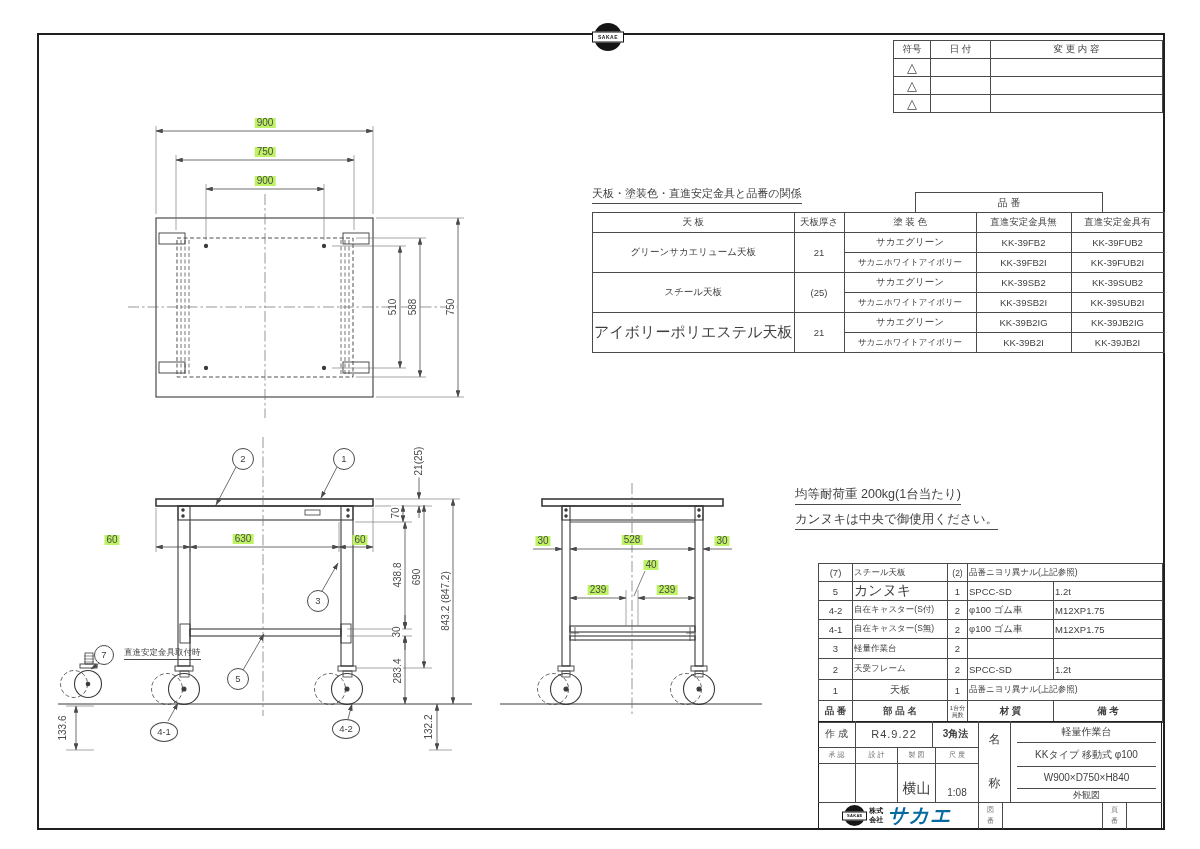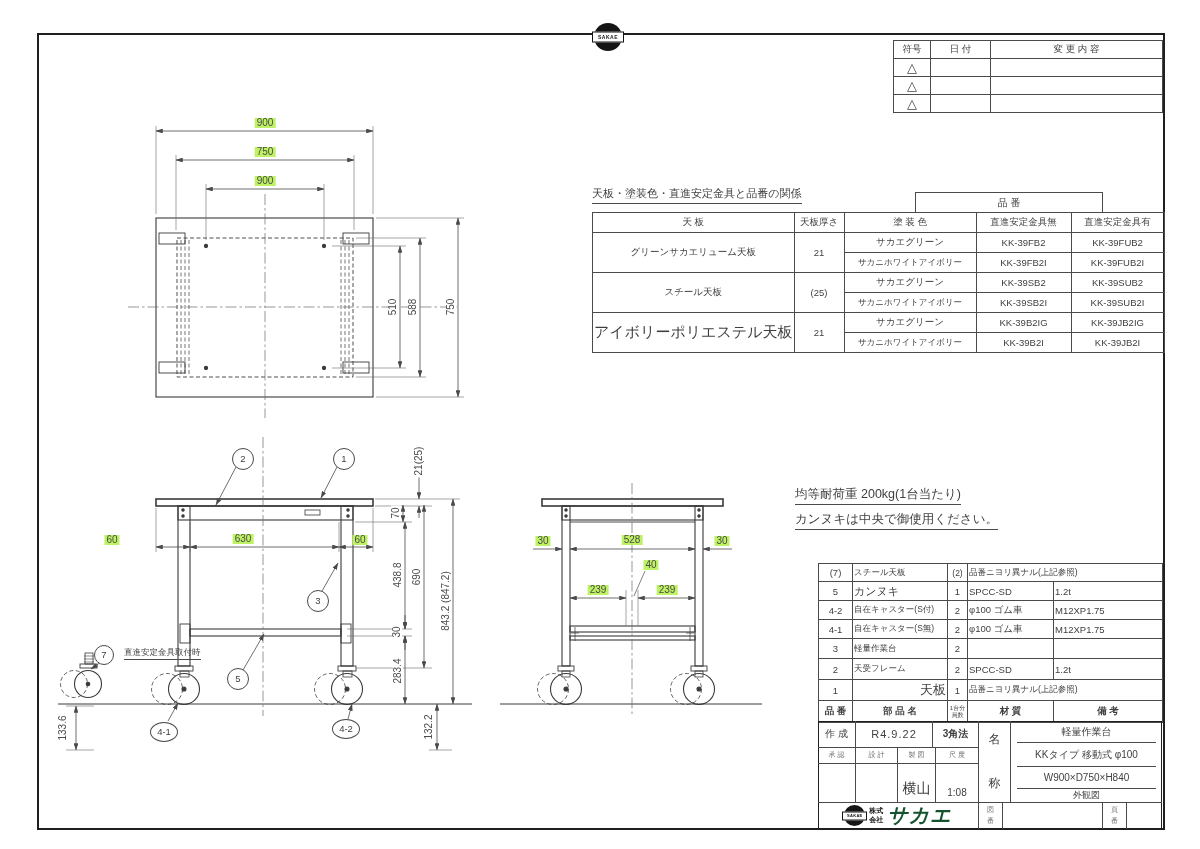--- a/index.html
+++ b/index.html
@@ -367,21 +367,21 @@
       </colgroup>
     <tbody>
         <tr style="height:18px">
       <td>(7)</td>
       <td style="text-align:left;font-size:8.5px">スチール天板</td>
       <td style="font-size:8.5px">(2)</td>
       <td colspan="2" style="text-align:left;font-size:8.5px">品番ニヨリ異ナル(上記参照)</td>
     </tr>
     <tr style="height:19px">
       <td>5</td>
-      <td style="text-align:left;font-size:11px">カンヌキ</td>
+      <td style="text-align:left;font-size:14px">カンヌキ</td>
       <td>1</td>
       <td style="text-align:left">SPCC-SD</td>
       <td style="text-align:left">1.2t</td>
     </tr>
     <tr style="height:19px">
       <td>4-2</td>
       <td style="text-align:left;font-size:8.5px">自在キャスター(S付)</td>
       <td>2</td>
       <td style="text-align:left">φ100 ゴム車</td>
       <td style="text-align:left">M12XP1.75</td>
@@ -402,21 +402,21 @@
     </tr>
     <tr style="height:21px">
       <td>2</td>
       <td style="text-align:left;font-size:8.5px">天受フレーム</td>
       <td>2</td>
       <td style="text-align:left">SPCC-SD</td>
       <td style="text-align:left">1.2t</td>
     </tr>
     <tr style="height:21px">
       <td>1</td>
-      <td style="text-align:right;font-size:13px">天板</td>
+      <td style="text-align:center;font-size:10px">天板</td>
       <td>1</td>
       <td colspan="2" style="text-align:left;font-size:8.5px">品番ニヨリ異ナル(上記参照)</td>
     </tr>
     <tr style="height:22px">
       <td style="font-weight:bold">品 番</td>
       <td style="font-weight:bold">部  品  名</td>
       <td>
         <div style="font-size:6px;line-height:1.1">1台分</div>
         <div style="font-size:6px;line-height:1.1">員数</div>
       </td>
@@ -465,21 +465,21 @@
   <div class="abs" style="left:818px;top:802px;width:160px;height:27px;display:flex;align-items:center;justify-content:center;gap:4px;">
     <div class="emblem" style="width:21px;height:21px;">
       <div class="band" style="height:7px;font-size:4px;letter-spacing:0.3px;">
           <span>SAKAE</span>
         </div>
     </div>
     <div style="display:flex;flex-direction:column;font-size:7px;line-height:1.15;color:#151515;font-weight:bold;">
       <span>株式</span>
       <span>会社</span>
     </div>
-    <div style="font-size:20px;font-weight:bold;font-style:italic;color:#14532d;letter-spacing:1px;">サカエ</div>
+    <div style="font-size:20px;font-weight:bold;font-style:italic;color:#0369a1;letter-spacing:1px;">サカエ</div>
   </div>
   <div class="tb-cell vstack" style="left:979px;top:802px;width:23px;height:27px;padding:3px 0;box-sizing:border-box;font-size:7px;flex-direction:column;color:#6a6a6a;">
     <span>図</span>
       <span>番</span>
   </div>
   <div class="tb-cell" style="left:1003px;top:802px;width:99px;height:27px;"></div>
   <div class="tb-cell vstack" style="left:1103px;top:802px;width:23px;height:27px;padding:3px 0;box-sizing:border-box;font-size:7px;flex-direction:column;color:#6a6a6a;">
     <span>頁</span>
       <span>番</span>
   </div>

